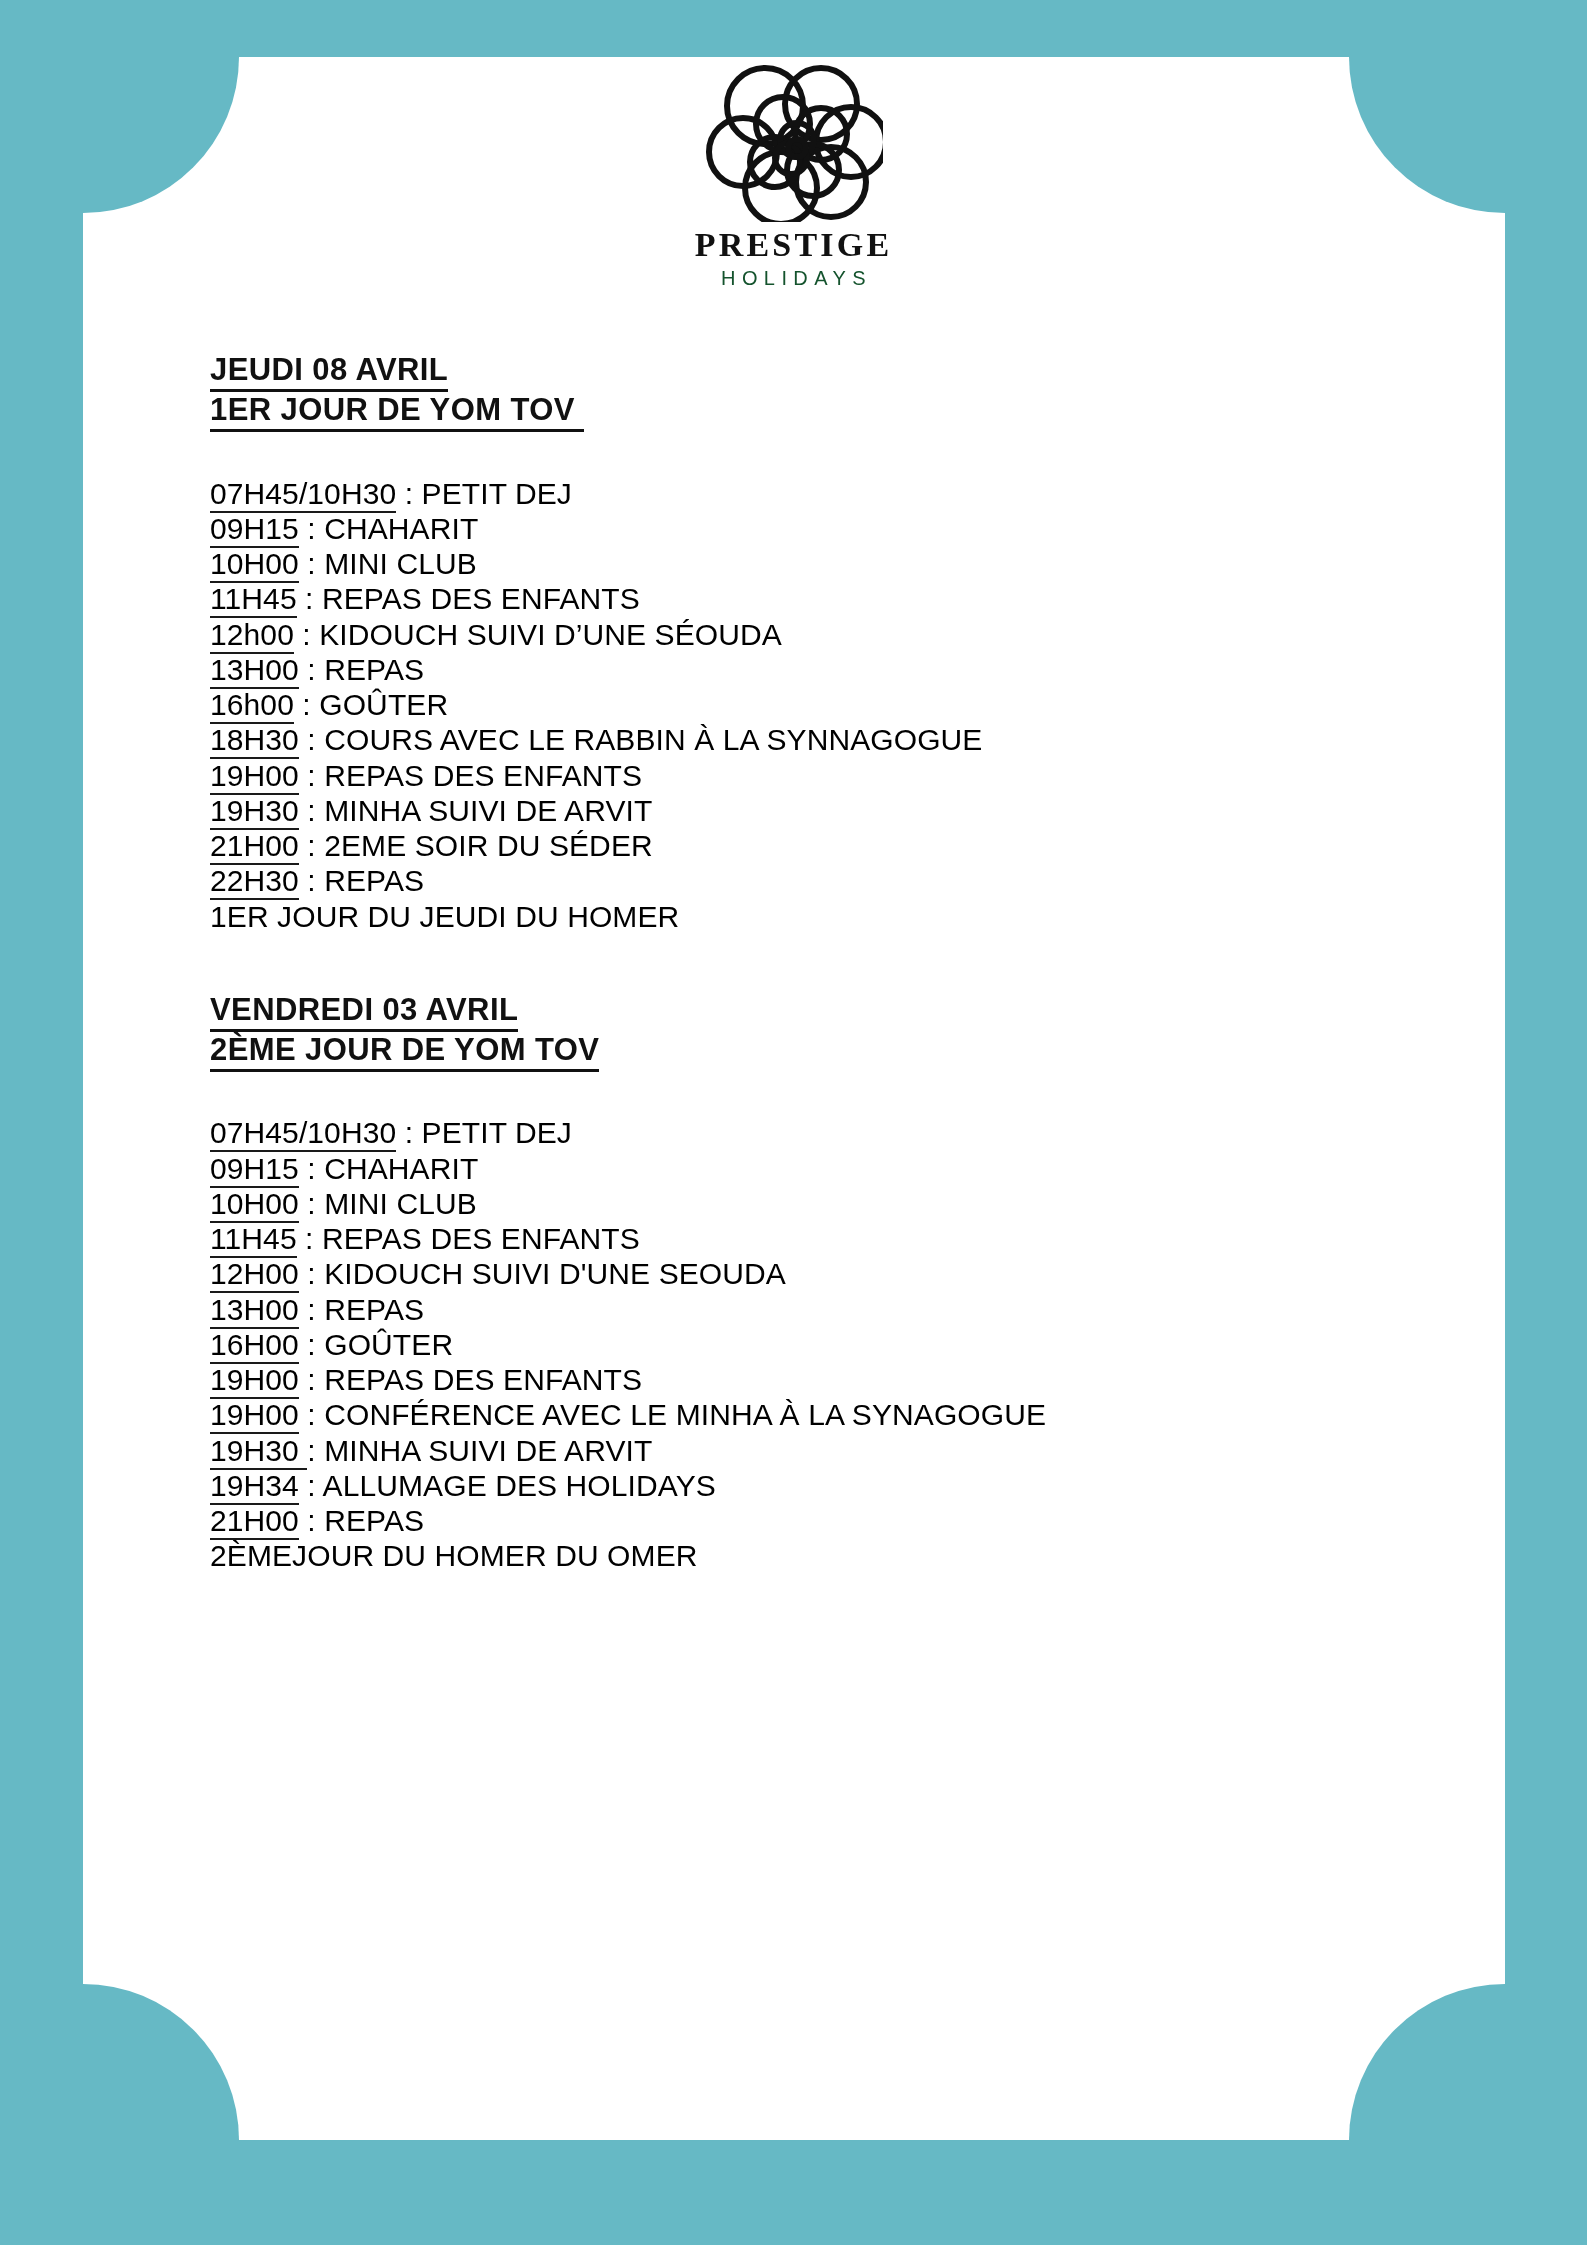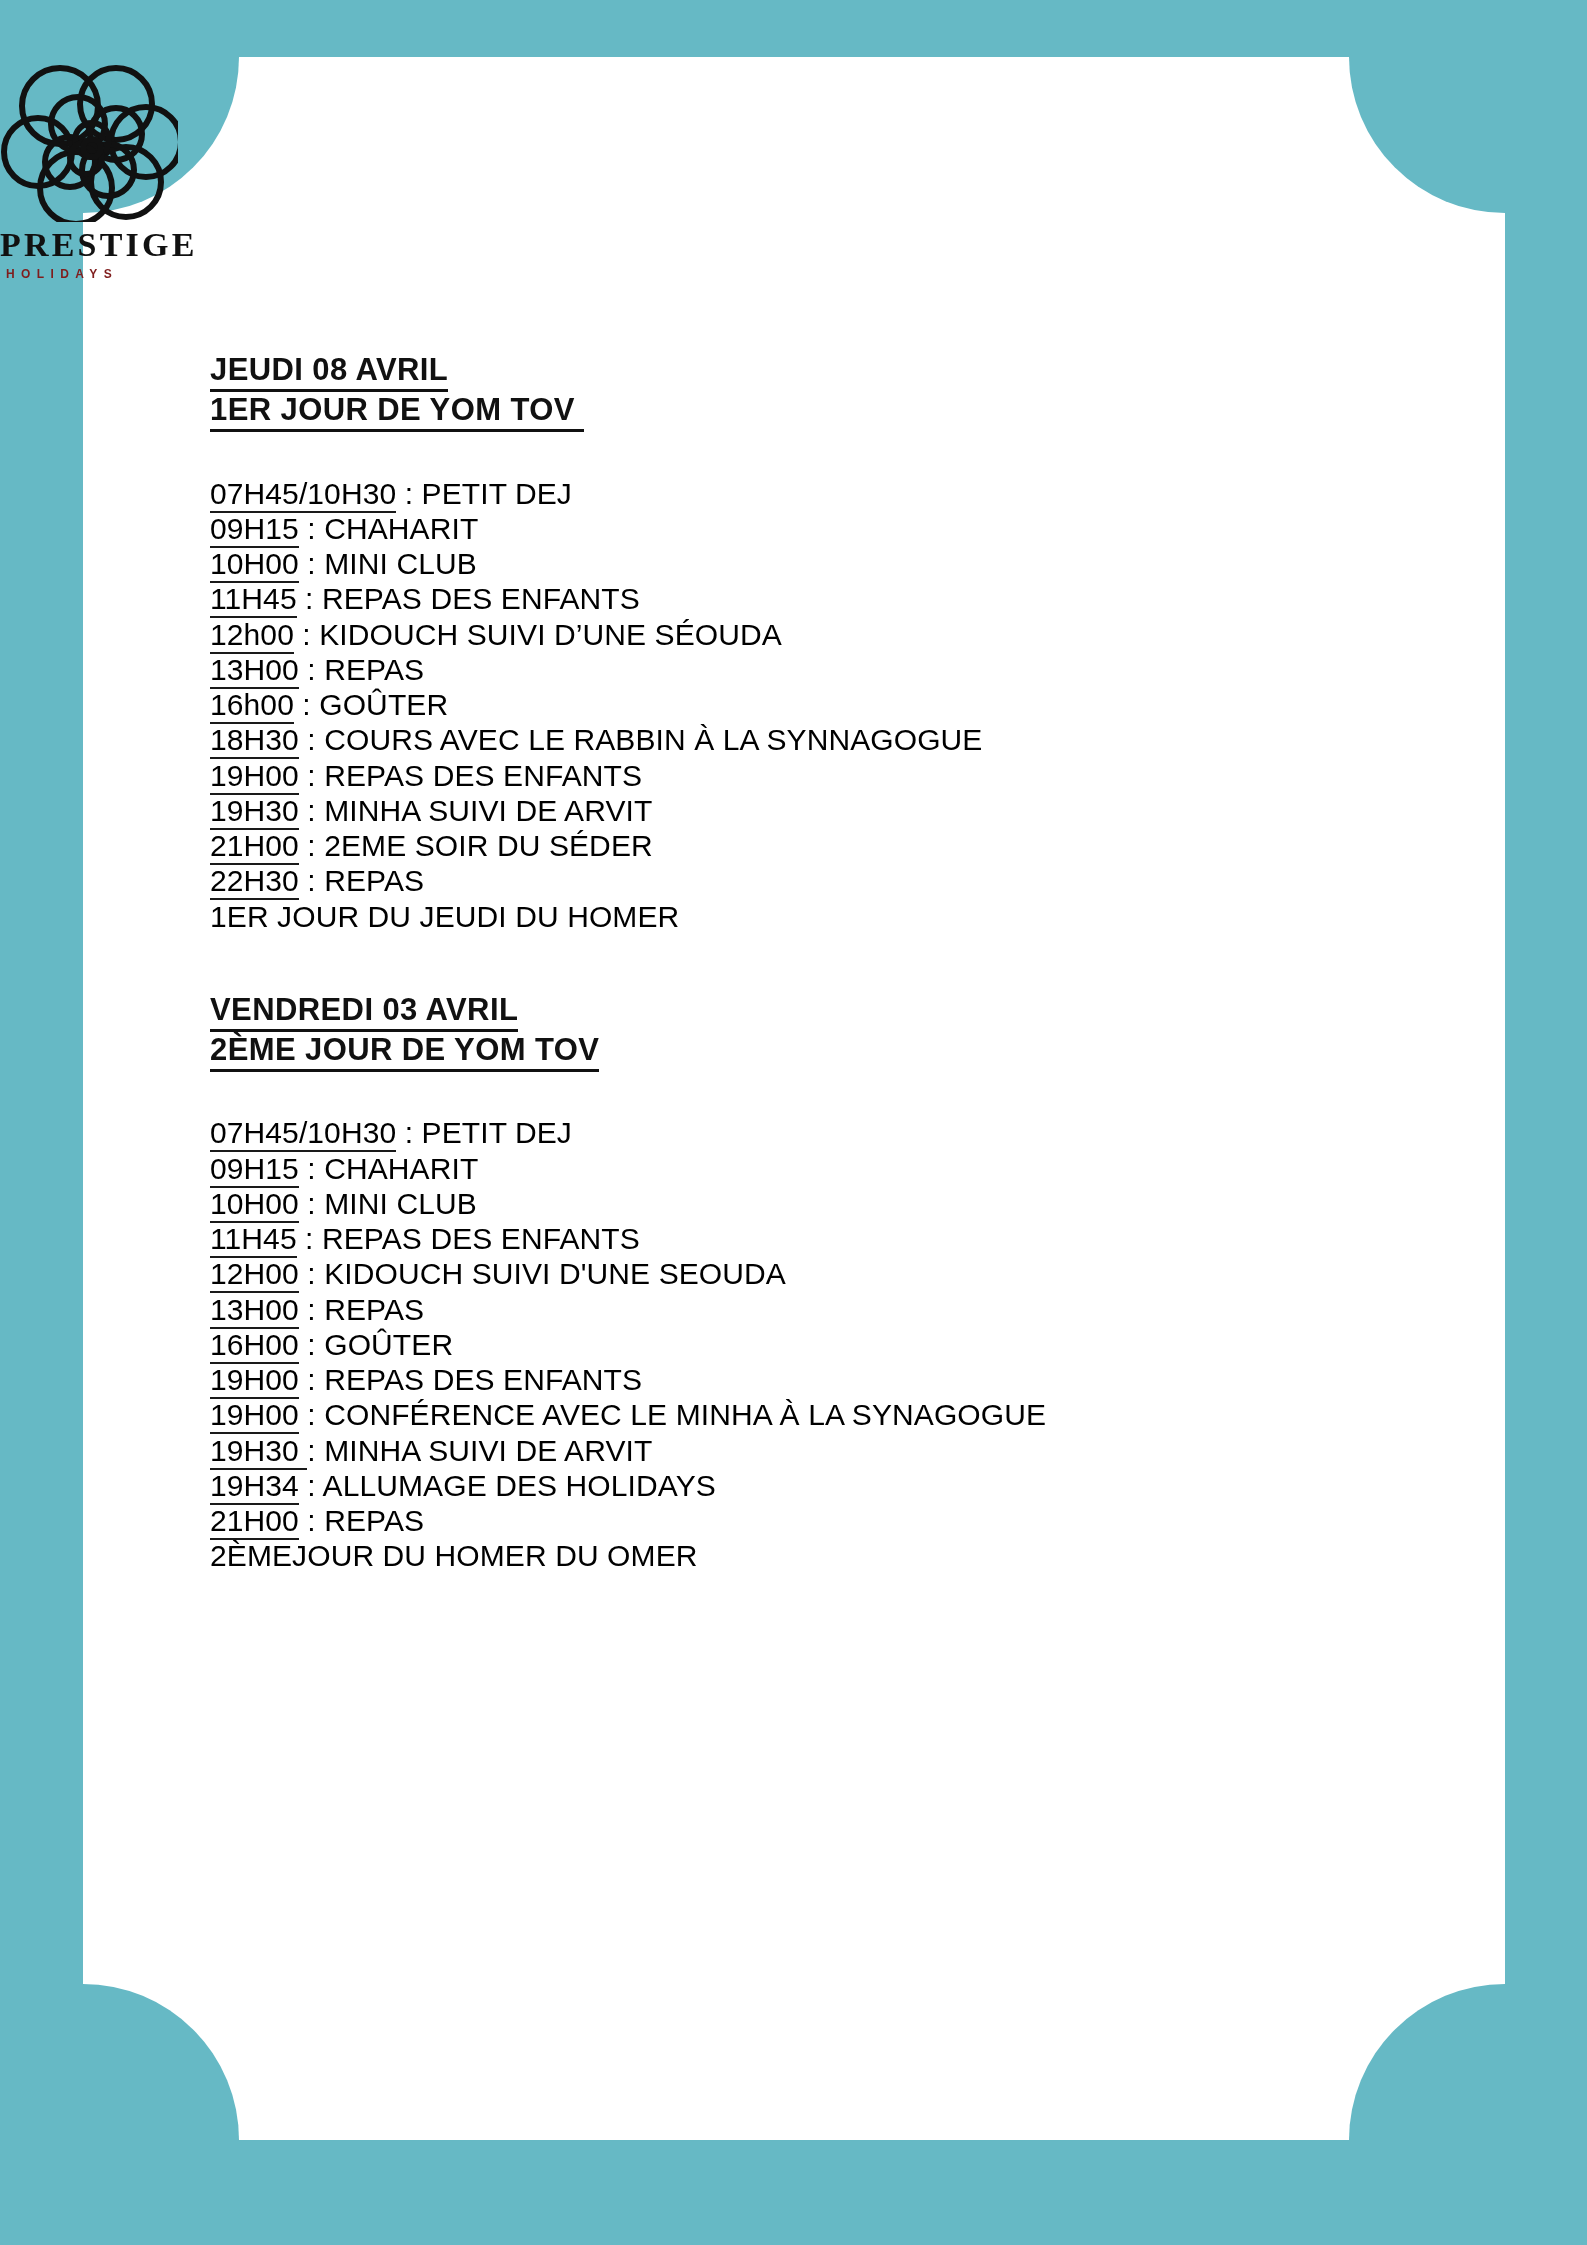--- a/index.html
+++ b/index.html
@@ -46,38 +46,39 @@
   .corner.br { right: 0;   bottom: 0;  border-top-left-radius:     156px; }
 
   
   #logo-block {
     position: absolute;
     left: 0;
     right: 0;
     top: 62px;
     display: flex;
     flex-direction: column;
+    align-items: center;
   }
   #rose-icon { display: block; }
   #brand-name {
     margin-top: 6px;
     font-family: "Liberation Serif", serif;
     font-size: 34px;
     font-weight: 700;
     letter-spacing: 3.2px;
     color: #111111;
     line-height: 1;
   }
   #brand-sub {
     margin-top: 6px;
     font-family: "Liberation Sans", sans-serif;
-    font-size: 12px;
-    font-weight: 700;
+    font-size: 20px;
+    font-weight: 400;
     letter-spacing: 6.4px;
-    color: #7f1d1d;
+    color: #14532d;
     line-height: 1;
     padding-left: 6px;
   }
 
   
   #content {
     position: absolute;
     left: 210px;
     top: 350px;
     right: 90px;

